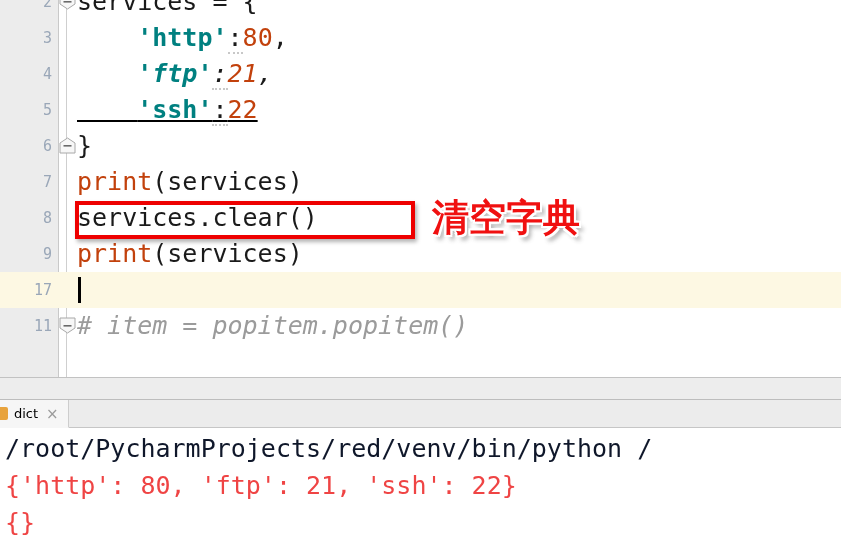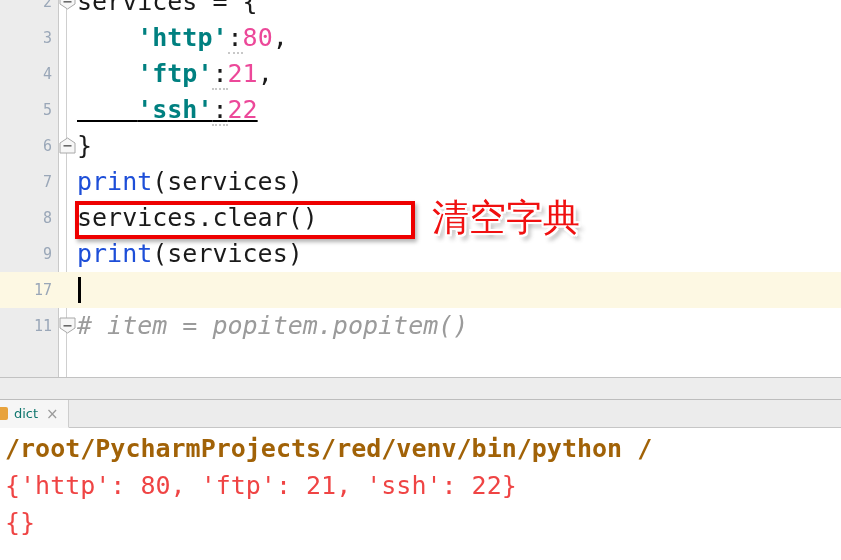--- a/index.html
+++ b/index.html
@@ -47,22 +47,22 @@
   .row-hl {
     position:absolute; left:0; width:841px; height:36px;
     background:#fdf8e3;
   }
   .row-hl-gutter {
     position:absolute; left:0; width:59px; height:36px;
     background:#fdf8e3;
   }
 
   .tok-str   { color:#008080; font-weight:bold; }
-  .tok-num   { color:#ec4899; }
-  .tok-fn    { color:#1d4ed8; }
+  .tok-num   { color:#c2410c; }
+  .tok-fn    { color:#c2410c; }
   .tok-plain { color:#1a1a1a; }
   .tok-cmt   { color:#9b9b9b; font-style:italic; }
   .tok-punct { color:#1a1a1a; }
 
   .squig {
     border-bottom:2px dotted #c8c8c8;
   }
 
   
   .fold {
@@ -80,21 +80,21 @@
   .redbox {
     position:absolute;
     border:4px solid #ee0000;
     background:transparent;
     box-shadow:2px 3px 4px rgba(0,0,0,0.30);
     pointer-events:none;
   }
   .cn-annot {
     position:absolute;
     font-family:"DejaVu Sans", sans-serif;
-    font-weight:normal;
+    font-weight:bold;
     font-size:37px;
     line-height:40px;
     color:#f01010;
     white-space:nowrap;
     text-shadow:
       -2px -2px 0 #ffffff,  2px -2px 0 #ffffff,
       -2px  2px 0 #ffffff,  2px  2px 0 #ffffff,
       -2px  0   0 #ffffff,  2px  0   0 #ffffff,
        0   -2px 0 #ffffff,  0    2px 0 #ffffff,
        4px  5px 4px rgba(60,60,60,0.45);
@@ -129,37 +129,37 @@
   .tab-icon {
     width:10px; height:13px;
     background:#e8a33d;
     border-radius:2px;
     margin-right:6px;
     margin-left:-8px;
     flex:0 0 auto;
   }
   .tab-label {
     font-family:"DejaVu Sans", sans-serif;
-    font-size:13px; color:#0f766e;
+    font-size:13px; color:#000000;
     margin-right:8px;
   }
   .tab-close {
     font-family:"DejaVu Sans", sans-serif;
     font-size:15px; color:#9c9c9c; line-height:14px;
   }
   .console-body {
     position:absolute; left:0; top:29px; width:841px; height:131px;
     background:#ffffff; overflow:hidden;
   }
   .out-line {
     position:absolute; left:5px; height:37px; line-height:37px;
     font-family:"DejaVu Sans Mono", monospace;
     font-size:25px; white-space:pre;
   }
-  .out-path  { color:#a16207;font-weight:bold; }
+  .out-path  { color:#0f172a; }
   .out-plain { color:#ef4444; }
 </style>
 </head>
 <body>
 
 <div id="app">
 
   <div class="editor">
 
     <div class="gutter"></div>
@@ -171,21 +171,21 @@
         <div class="fold" style="top: -7px;">
           <svg width="17" height="17" viewBox="0 0 17 17">
             <polygon points="1,1 16,1 16,11 8.5,16 1,11" fill="#f7f7f7" stroke="#a8a8a8" stroke-width="1"></polygon>
             <rect x="4.5" y="8" width="8" height="1.6" fill="#6a6a6a"></rect>
           </svg>
         </div>
         <div class="code-line" style="top: -16px;"><span class="tok-plain">services = {</span></div>
         <div class="gutter-line" style="top: 20px; text-indent: -62px;">3</div>
         <div class="code-line" style="top: 20px;"><span class="tok-plain">    </span><span class="tok-str">'http'</span><span class="tok-punct squig">:</span><span class="tok-num">80</span><span class="tok-punct">,</span></div>
         <div class="gutter-line" style="top: 56px; text-indent: -62px;">4</div>
-        <div class="code-line" style="top: 56px;"><span class="tok-plain">    </span><span class="tok-str">'ftp'</span><span class="tok-punct squig">:</span><span class="tok-num">21</span><span class="tok-punct">,</span></div>
+        <div class="code-line" style="top: 56px; font-style: italic;"><span class="tok-plain">    </span><span class="tok-str">'ftp'</span><span class="tok-punct squig">:</span><span class="tok-num">21</span><span class="tok-punct">,</span></div>
         <div class="gutter-line" style="top: 92px; text-indent: -62px;">5</div>
         <div class="code-line" style="top: 92px; text-decoration: underline;"><span class="tok-plain">    </span><span class="tok-str">'ssh'</span><span class="tok-punct squig">:</span><span class="tok-num">22</span></div>
         <div class="gutter-line" style="top: 128px; text-indent: -62px;">6</div>
         <div class="fold" style="top: 137px;">
           <svg width="17" height="17" viewBox="0 0 17 17">
             <polygon points="8.5,1 16,6 16,16 1,16 1,6" fill="#f7f7f7" stroke="#a8a8a8" stroke-width="1"></polygon>
             <rect x="4.5" y="8" width="8" height="1.6" fill="#6a6a6a"></rect>
           </svg>
         </div>
         <div class="code-line" style="top: 128px;"><span class="tok-plain">}</span></div>

